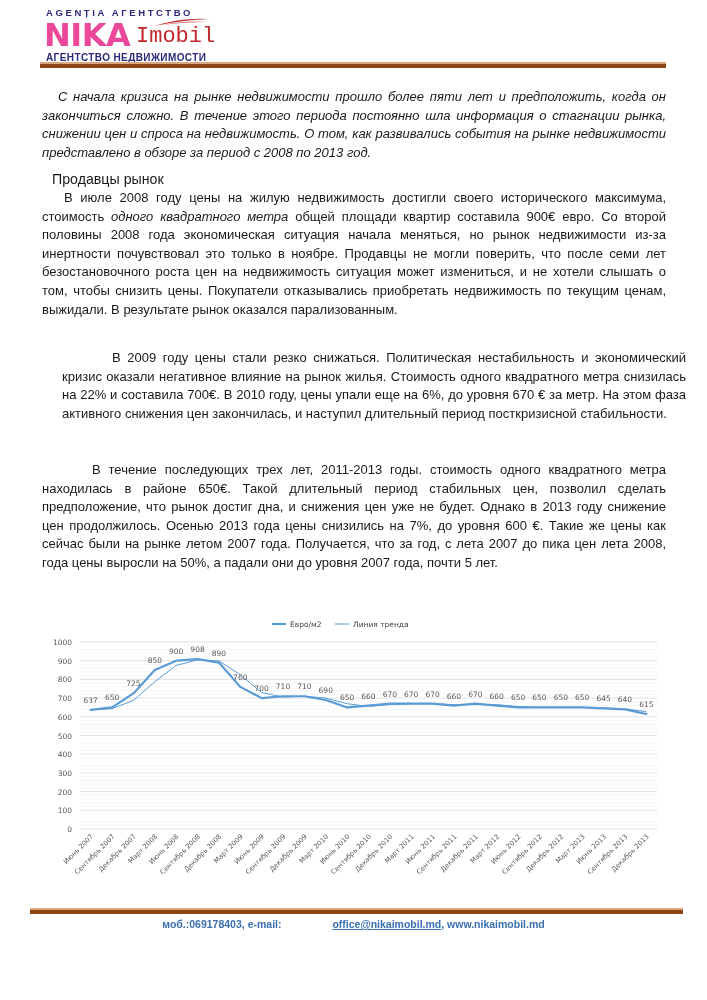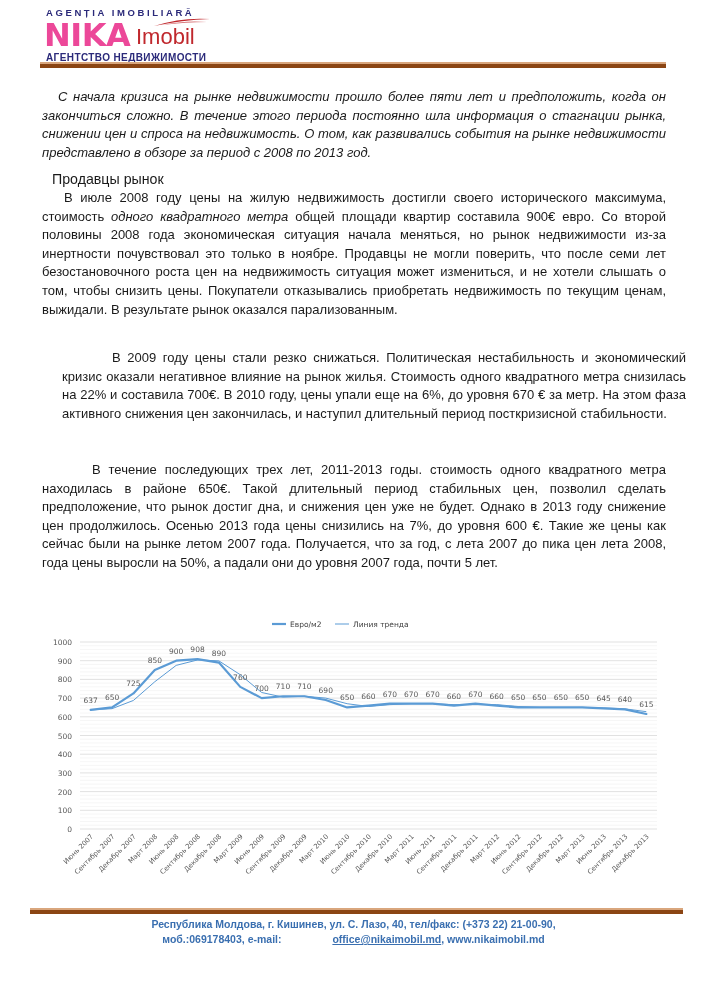--- a/index.html
+++ b/index.html
@@ -1,20 +1,20 @@
 <!DOCTYPE html>
 <html><head>
 <meta charset="utf-8">
 <style>
   html, body { margin: 0; padding: 0; background: #ffffff; }
   body { width: 707px; height: 1000px; position: relative; overflow: hidden; font-family: "Liberation Sans", sans-serif; color: #1a1a1a; }
   .logo { position: absolute; left: 40px; top: 4px; width: 200px; height: 60px; }
   .logo-top { position: absolute; left: 6px; top: 3px; font-size: 9.5px; font-weight: bold; letter-spacing: 2.6px; color: #2b2a7a; white-space: nowrap; }
   .logo-nika { position: absolute; left: 4px; top: 12px; font-size: 32px; font-weight: bold; color: #ec4899; letter-spacing: -0.5px; font-family: "DejaVu Sans", sans-serif; }
-  .logo-imobil { position: absolute; left: 96px; top: 20px; font-size: 22px; color: #c0282d; font-family: Liberation Sans, sans-serif; }
+  .logo-imobil { position: absolute; left: 96px; top: 20px; font-size: 22px; color: #c0282d; font-family: Liberation Mono, monospace; }
   .logo-swoosh { position: absolute; left: 112px; top: 13px; width: 60px; height: 10px; }
   .logo-bottom { position: absolute; left: 6px; top: 48px; font-size: 10px; font-weight: bold; color: #2b2a7a; letter-spacing: 0.4px; white-space: nowrap; }
   .rule { position: absolute; height: 4px; background: #8b4513; border-top: 2px solid #d9a67d; }
   .rule-top { left: 40px; top: 62px; width: 626px; }
   .rule-bottom { left: 30px; top: 908px; width: 653px; }
   .para { position: absolute; left: 42px; width: 624px; font-size: 13px; line-height: 18.6px; text-align: justify; margin: 0; }
   .intro { top: 88px; font-style: italic; text-indent: 16px; }
   .subhead { position: absolute; left: 52px; top: 171px; font-size: 14.2px; }
   .p1 { top: 189px; text-indent: 22px; }
   .p2 { top: 349px; text-indent: 50px; margin-left: 20px; }
@@ -22,21 +22,21 @@
   .chart { position: absolute; left: 0; top: 600px; width: 707px; height: 300px; }
   .footer { position: absolute; left: 0; top: 917px; width: 707px; text-align: center; font-size: 10.5px; font-weight: bold; color: #3a6fb0; line-height: 15px; }
   .footer .line2 { padding-left: 0; }
   .footer a { color: #3a6fb0; text-decoration: underline; margin-left: 48px; }
   .em { font-style: italic; margin-top: 48px; }
 </style>
 </head>
 <body>
 
 <div class="logo">
-  <div class="logo-top">AGENȚIA IMOBILIARĂ</div>
+  <div class="logo-top">AGENȚIA АГЕНТСТВО</div>
   <div class="logo-nika">NIKA</div>
   <svg class="logo-swoosh" viewBox="0 0 60 10">
     <path d="M2 9 Q30 0 58 2 Q30 3 2 9 Z" fill="#c0282d"></path>
     <path d="M10 8 Q34 3 55 5 Q34 5 10 8 Z" fill="#c0282d" opacity="0.7"></path>
   </svg>
   <div class="logo-imobil">Imobil</div>
   <div class="logo-bottom">АГЕНТСТВО НЕДВИЖИМОСТИ</div>
 </div>
 <div class="rule rule-top"></div>
 
@@ -210,15 +210,14 @@
       <line x1="272" x2="286" y1="24" y2="24" stroke="#5b9bd5" stroke-width="2.2"></line>
       <text x="290" y="27" font-size="7.5" fill="#404040" font-family="DejaVu Sans, sans-serif">Евро/м2</text>
       <line x1="335" x2="349" y1="24" y2="24" stroke="#5b9bd5" stroke-width="1"></line>
       <text x="353" y="27" font-size="7.5" fill="#404040" font-family="DejaVu Sans, sans-serif">Линия тренда</text>
     </g>
 </svg>
 
 <div class="rule rule-bottom"></div>
 
 <div class="footer">
-  <div>Республика Молдова, г. Кишинев, ул. С. Лазо, 40, тел/факс: (+373 22) 21-00-90,</div>
   <div class="line2"><span>моб.:069178403, e-mail: </span><a>office@nikaimobil.md</a><span>, </span><span>www.nikaimobil.md</span></div>
 </div>
 
 </body></html>

